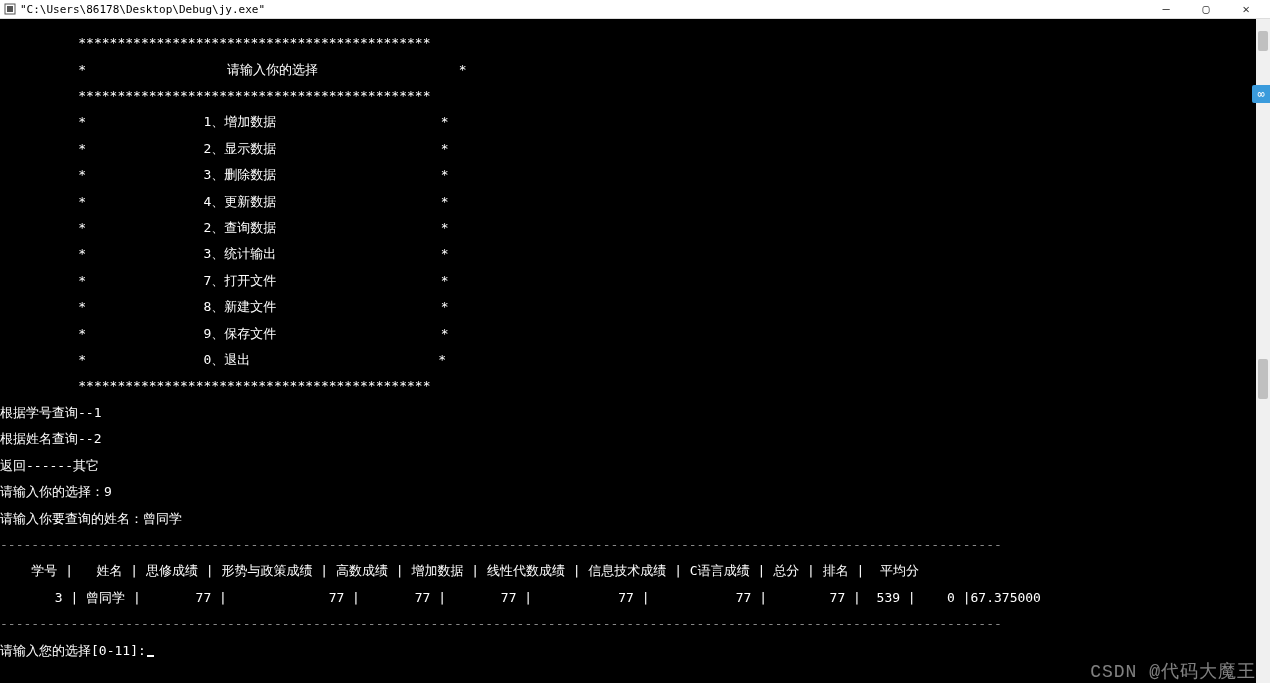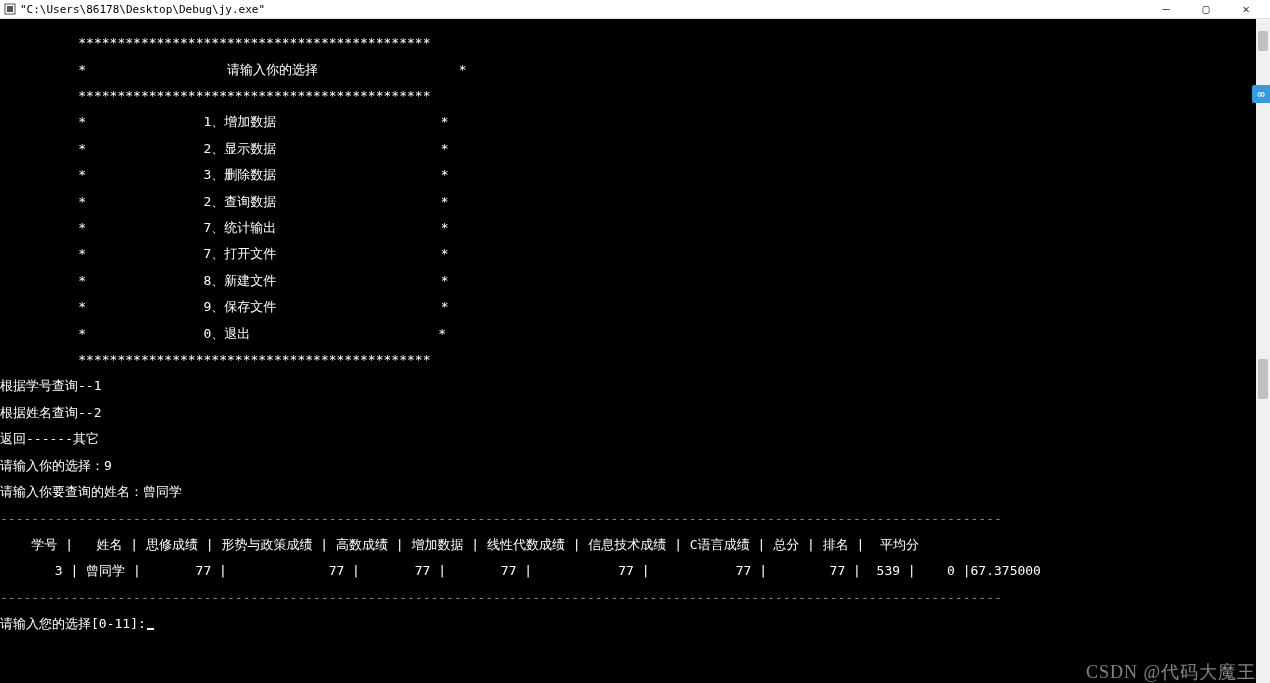--- a/index.html
+++ b/index.html
@@ -116,21 +116,21 @@
       color: white;
       font-size: 12px;
       border-radius: 2px 0 0 2px;
     }
     .watermark {
       position: absolute;
       right: 14px;
       bottom: 4px;
       color: rgba(255,255,255,0.5);
       font-size: 18px;
-      font-family: Liberation Serif, serif;
+      font-family: Liberation Mono, monospace;
       letter-spacing: 1px;
     }
     .table-sep {
       color: #888;
     }
   </style>
 </head>
 <body>
 
 <div class="titlebar">
@@ -148,22 +148,23 @@
   </div>
 </div>
 
 <div class="console">
 <div class="console-line">          *********************************************</div>
 <div class="console-line">          *                  请输入你的选择                  *</div>
 <div class="console-line">          *********************************************</div>
 <div class="console-line">          *               1、增加数据                     *</div>
 <div class="console-line">          *               2、显示数据                     *</div>
 <div class="console-line">          *               3、删除数据                     *</div>
+<div class="console-line">          *               4、更新数据                     *</div>
 <div class="console-line">          *               2、查询数据                     *</div>
-<div class="console-line">          *               7、统计输出                     *</div>
+<div class="console-line">          *               3、统计输出                     *</div>
 <div class="console-line">          *               7、打开文件                     *</div>
 <div class="console-line">          *               8、新建文件                     *</div>
 <div class="console-line">          *               9、保存文件                     *</div>
 <div class="console-line">          *               0、退出                        *</div>
 <div class="console-line">          *********************************************</div>
 <div class="console-line">根据学号查询--1</div>
 <div class="console-line">根据姓名查询--2</div>
 <div class="console-line">返回------其它</div>
 <div class="console-line">请输入你的选择：9</div>
 <div class="console-line">请输入你要查询的姓名：曾同学</div>

